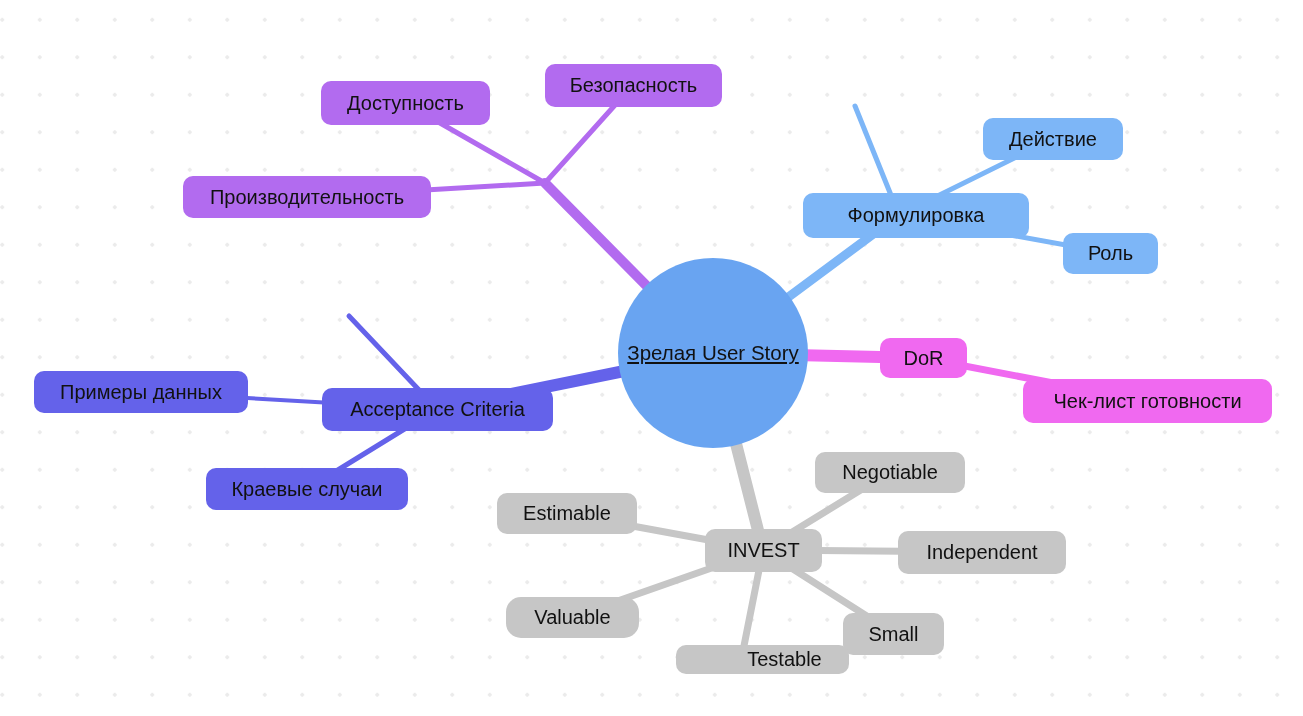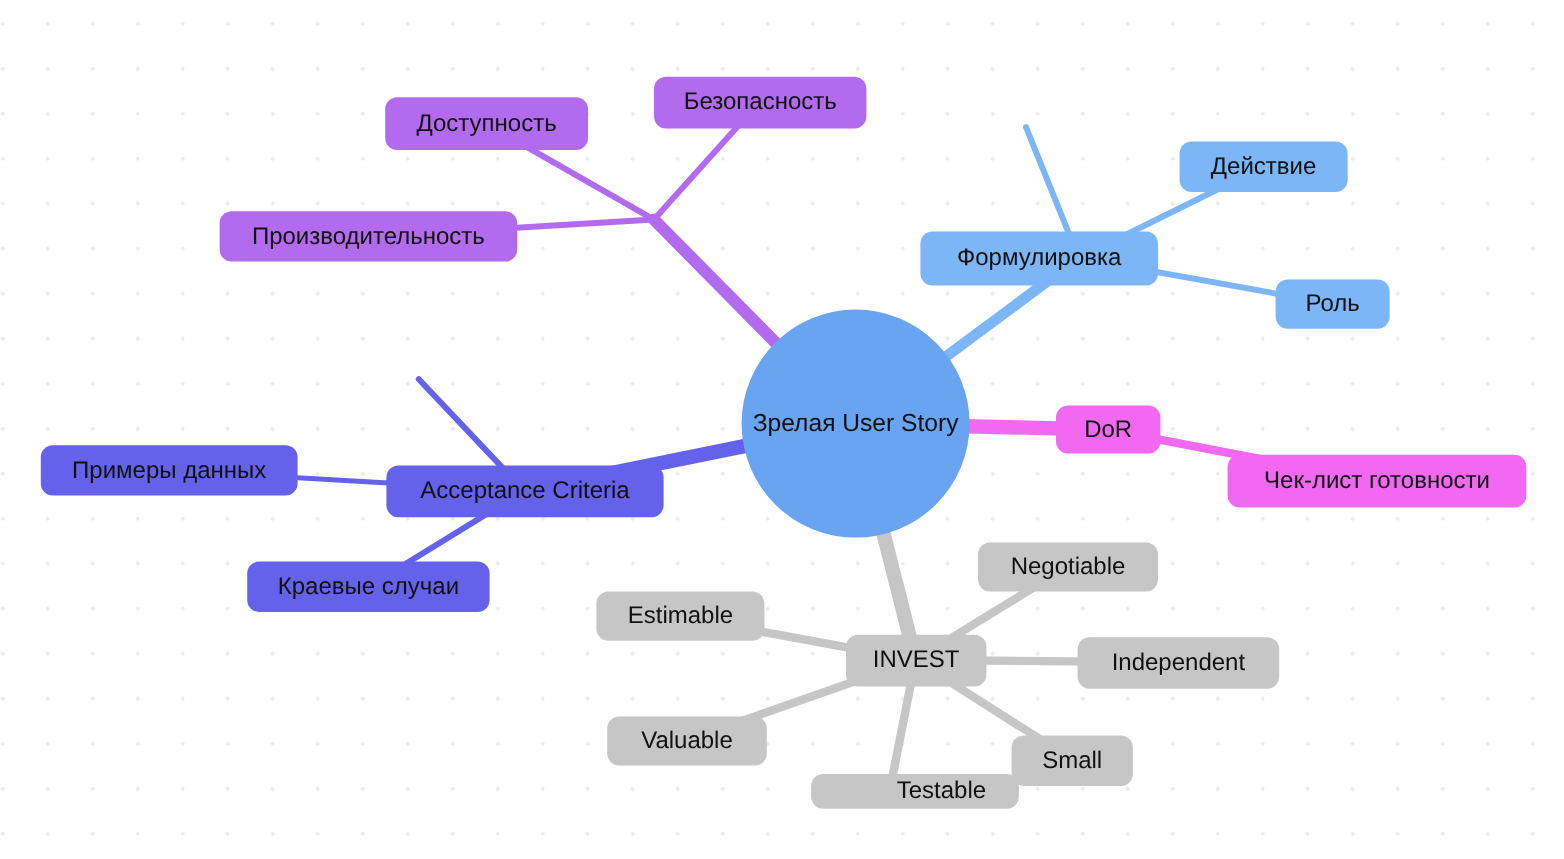--- a/index.html
+++ b/index.html
@@ -39,20 +39,21 @@
   .center-node {
     position: absolute;
     display: flex;
     align-items: center;
     justify-content: center;
     border-radius: 50%;
     color: #111111;
     font-size: 20.5px;
     white-space: nowrap;
     user-select: none;
+    text-decoration: underline;
   }
 </style>
 </head>
 <body>
 
 <div id="canvas">
 
   <svg id="edges" viewBox="0 0 1303 716" xmlns="http://www.w3.org/2000/svg">
 
     <line x1="713" y1="353" x2="545" y2="183" stroke-width="10" stroke-linecap="round" stroke="#b26bef"></line>
@@ -82,32 +83,32 @@
     <line x1="763" y1="550" x2="895" y2="634" stroke-width="7" stroke-linecap="round" stroke="#c6c6c6"></line>
     <line x1="763" y1="550" x2="740" y2="666" stroke-width="7" stroke-linecap="round" stroke="#c6c6c6"></line>
   </svg>
 
   <div class="center-node" style="left: 618px; top: 258px; width: 190px; height: 190px; background-color: rgb(105, 164, 241);">Зрелая User Story</div>
 
   <div class="node" style="left: 321px; top: 81px; width: 169px; height: 44px; background-color: rgb(178, 107, 239);">Доступность</div>
   <div class="node" style="left: 545px; top: 64px; width: 177px; height: 43px; background-color: rgb(178, 107, 239);">Безопасность</div>
   <div class="node" style="left: 183px; top: 176px; width: 248px; height: 42px; background-color: rgb(178, 107, 239);">Производительность</div>
 
-  <div class="node" style="left: 767px; top: 193px; width: 198px; height: 45px; background-color: rgb(125, 182, 247);">Формулировка</div>
+  <div class="node" style="left: 803px; top: 193px; width: 226px; height: 45px; background-color: rgb(125, 182, 247);">Формулировка</div>
   <div class="node" style="left: 983px; top: 118px; width: 140px; height: 42px; background-color: rgb(125, 182, 247);">Действие</div>
   <div class="node" style="left: 1063px; top: 233px; width: 95px; height: 41px; background-color: rgb(125, 182, 247);">Роль</div>
 
   <div class="node" style="left: 880px; top: 338px; width: 87px; height: 40px; background-color: rgb(240, 105, 240);">DoR</div>
   <div class="node" style="left: 1023px; top: 379px; width: 249px; height: 44px; background-color: rgb(240, 105, 240);">Чек-лист готовности</div>
 
   <div class="node" style="left: 322px; top: 388px; width: 231px; height: 43px; background-color: rgb(100, 98, 234);">Acceptance Criteria</div>
   <div class="node" style="left: 34px; top: 371px; width: 214px; height: 42px; background-color: rgb(100, 98, 234);">Примеры данных</div>
   <div class="node" style="left: 206px; top: 468px; width: 202px; height: 42px; background-color: rgb(100, 98, 234);">Краевые случаи</div>
 
   <div class="node" style="left: 705px; top: 529px; width: 117px; height: 43px; background-color: rgb(198, 198, 198);">INVEST</div>
   <div class="node" style="left: 815px; top: 452px; width: 150px; height: 41px; background-color: rgb(198, 198, 198);">Negotiable</div>
   <div class="node" style="left: 898px; top: 531px; width: 168px; height: 43px; background-color: rgb(198, 198, 198);">Independent</div>
   <div class="node" style="left: 497px; top: 493px; width: 140px; height: 41px; background-color: rgb(198, 198, 198);">Estimable</div>
-  <div class="node" style="left: 506px; top: 597px; width: 133px; height: 41px; background-color: rgb(198, 198, 198);">Valuable</div>
+  <div class="node" style="left: 506px; top: 597px; width: 133px; height: 41px; background-color: rgb(198, 198, 198); border-radius: 15px;">Valuable</div>
   <div class="node" style="left: 843px; top: 613px; width: 101px; height: 42px; background-color: rgb(198, 198, 198);">Small</div>
   <div class="node" style="left: 676px; top: 645px; width: 129px; height: 29px; background-color: rgb(198, 198, 198); padding-left: 44px;">Testable</div>
 
 </div>
 
 </body></html>

